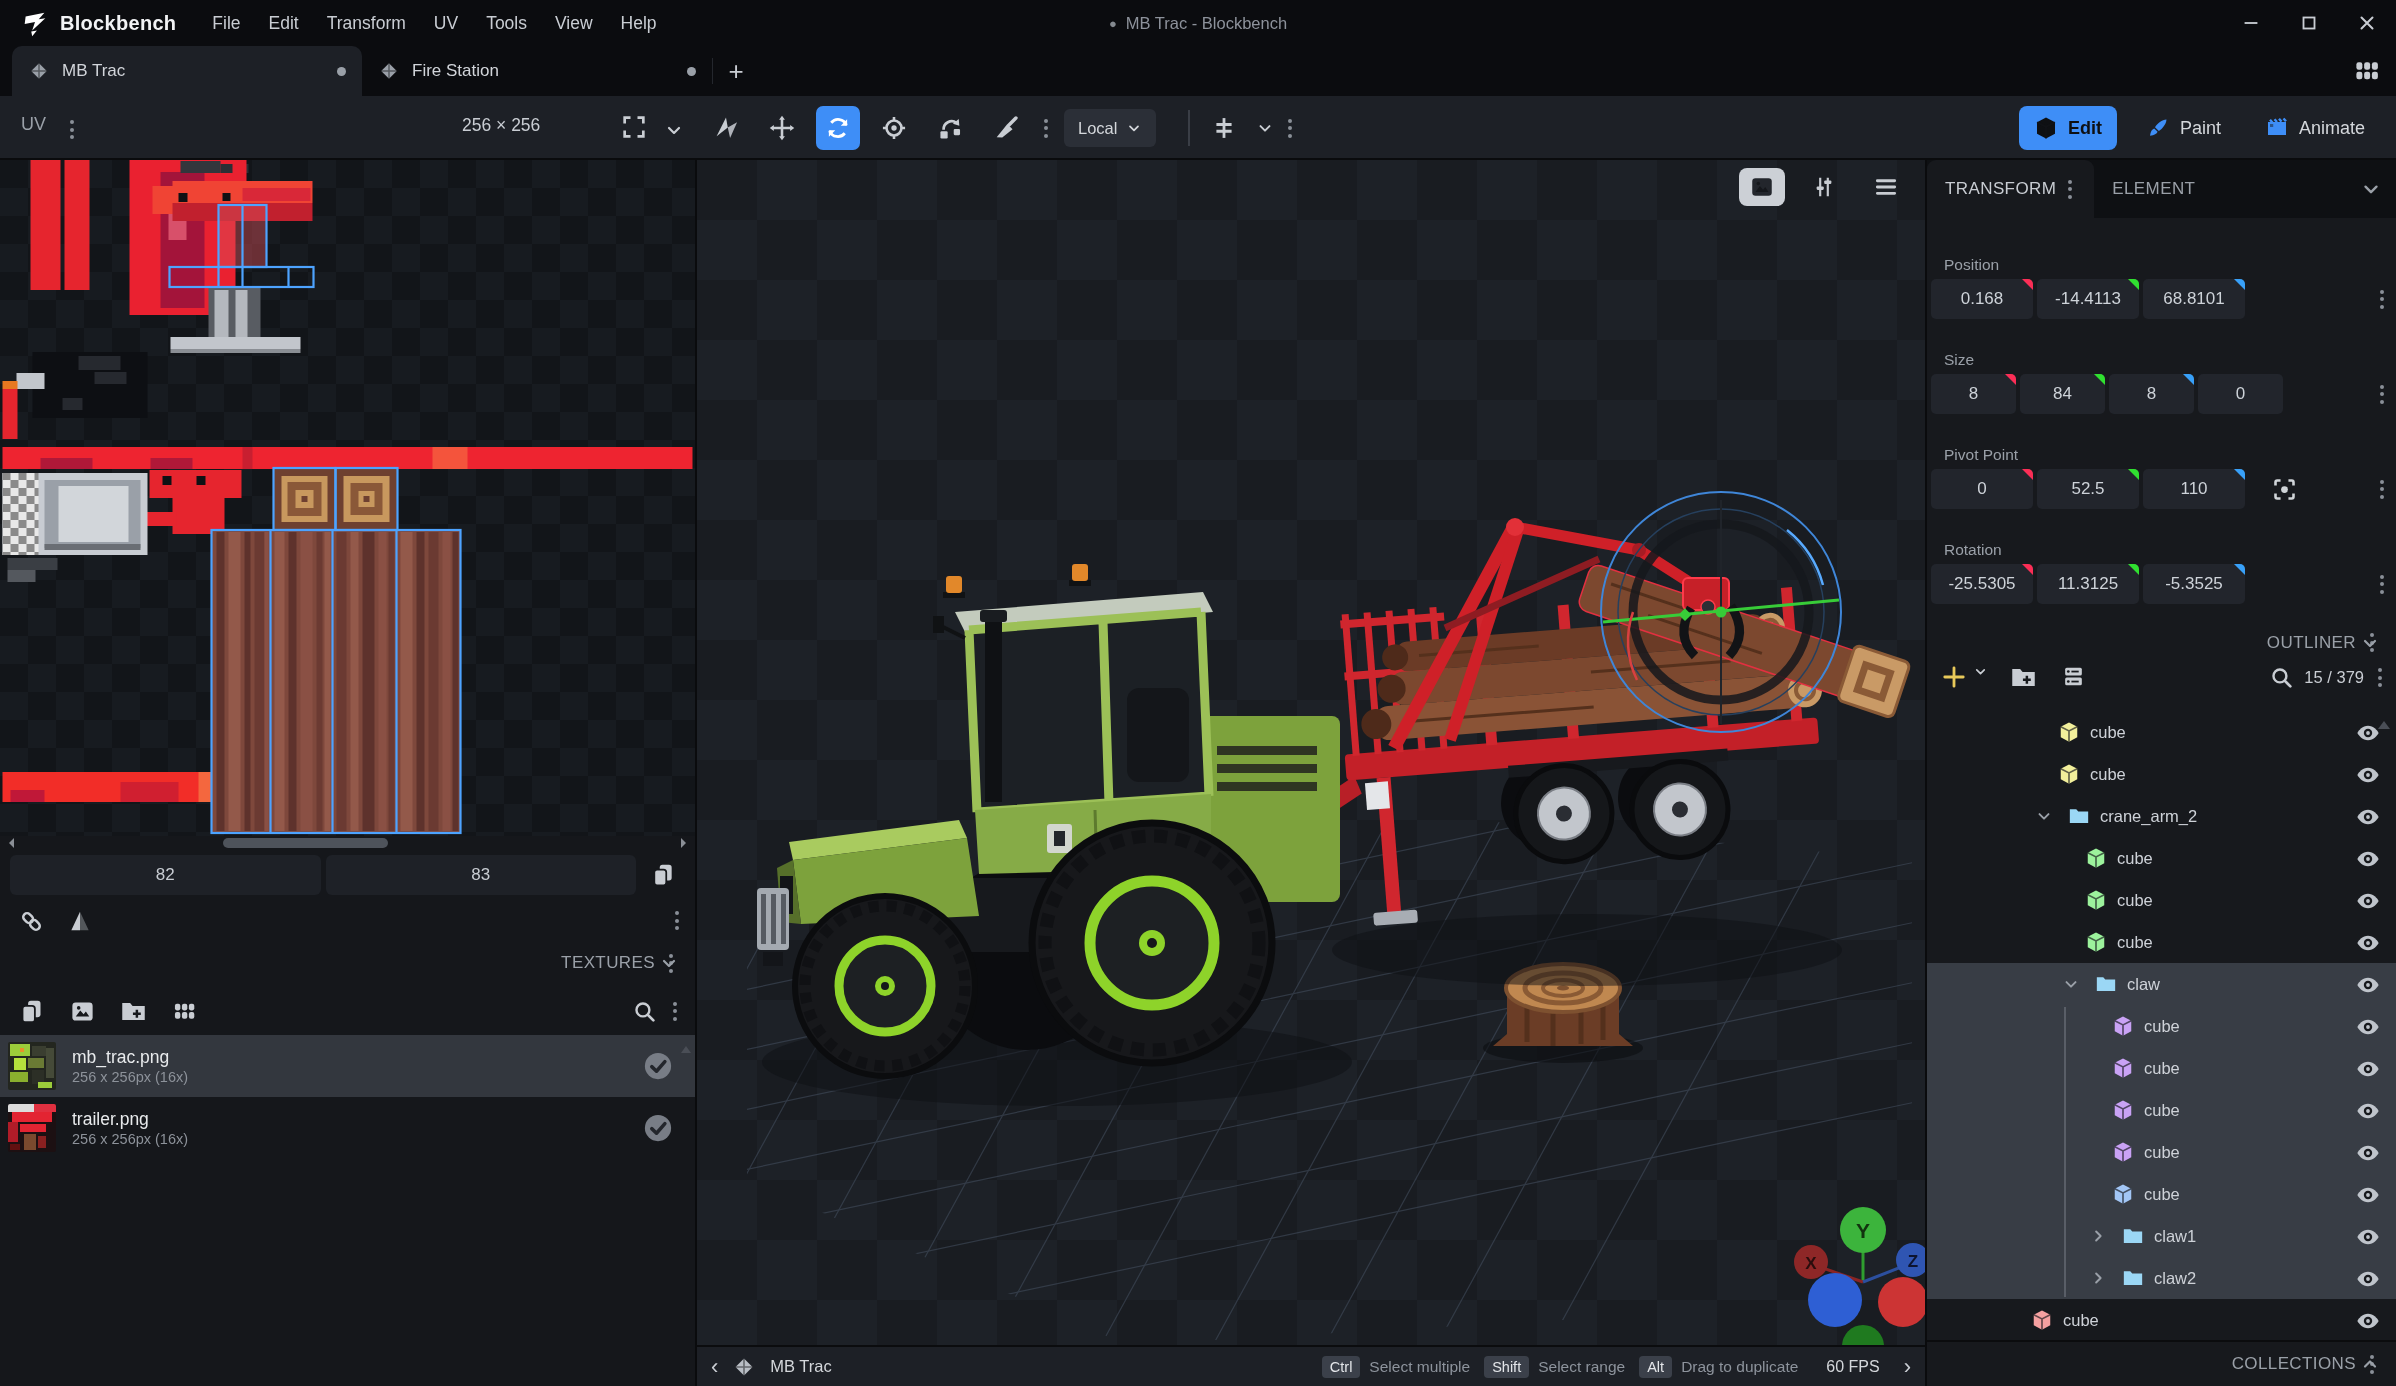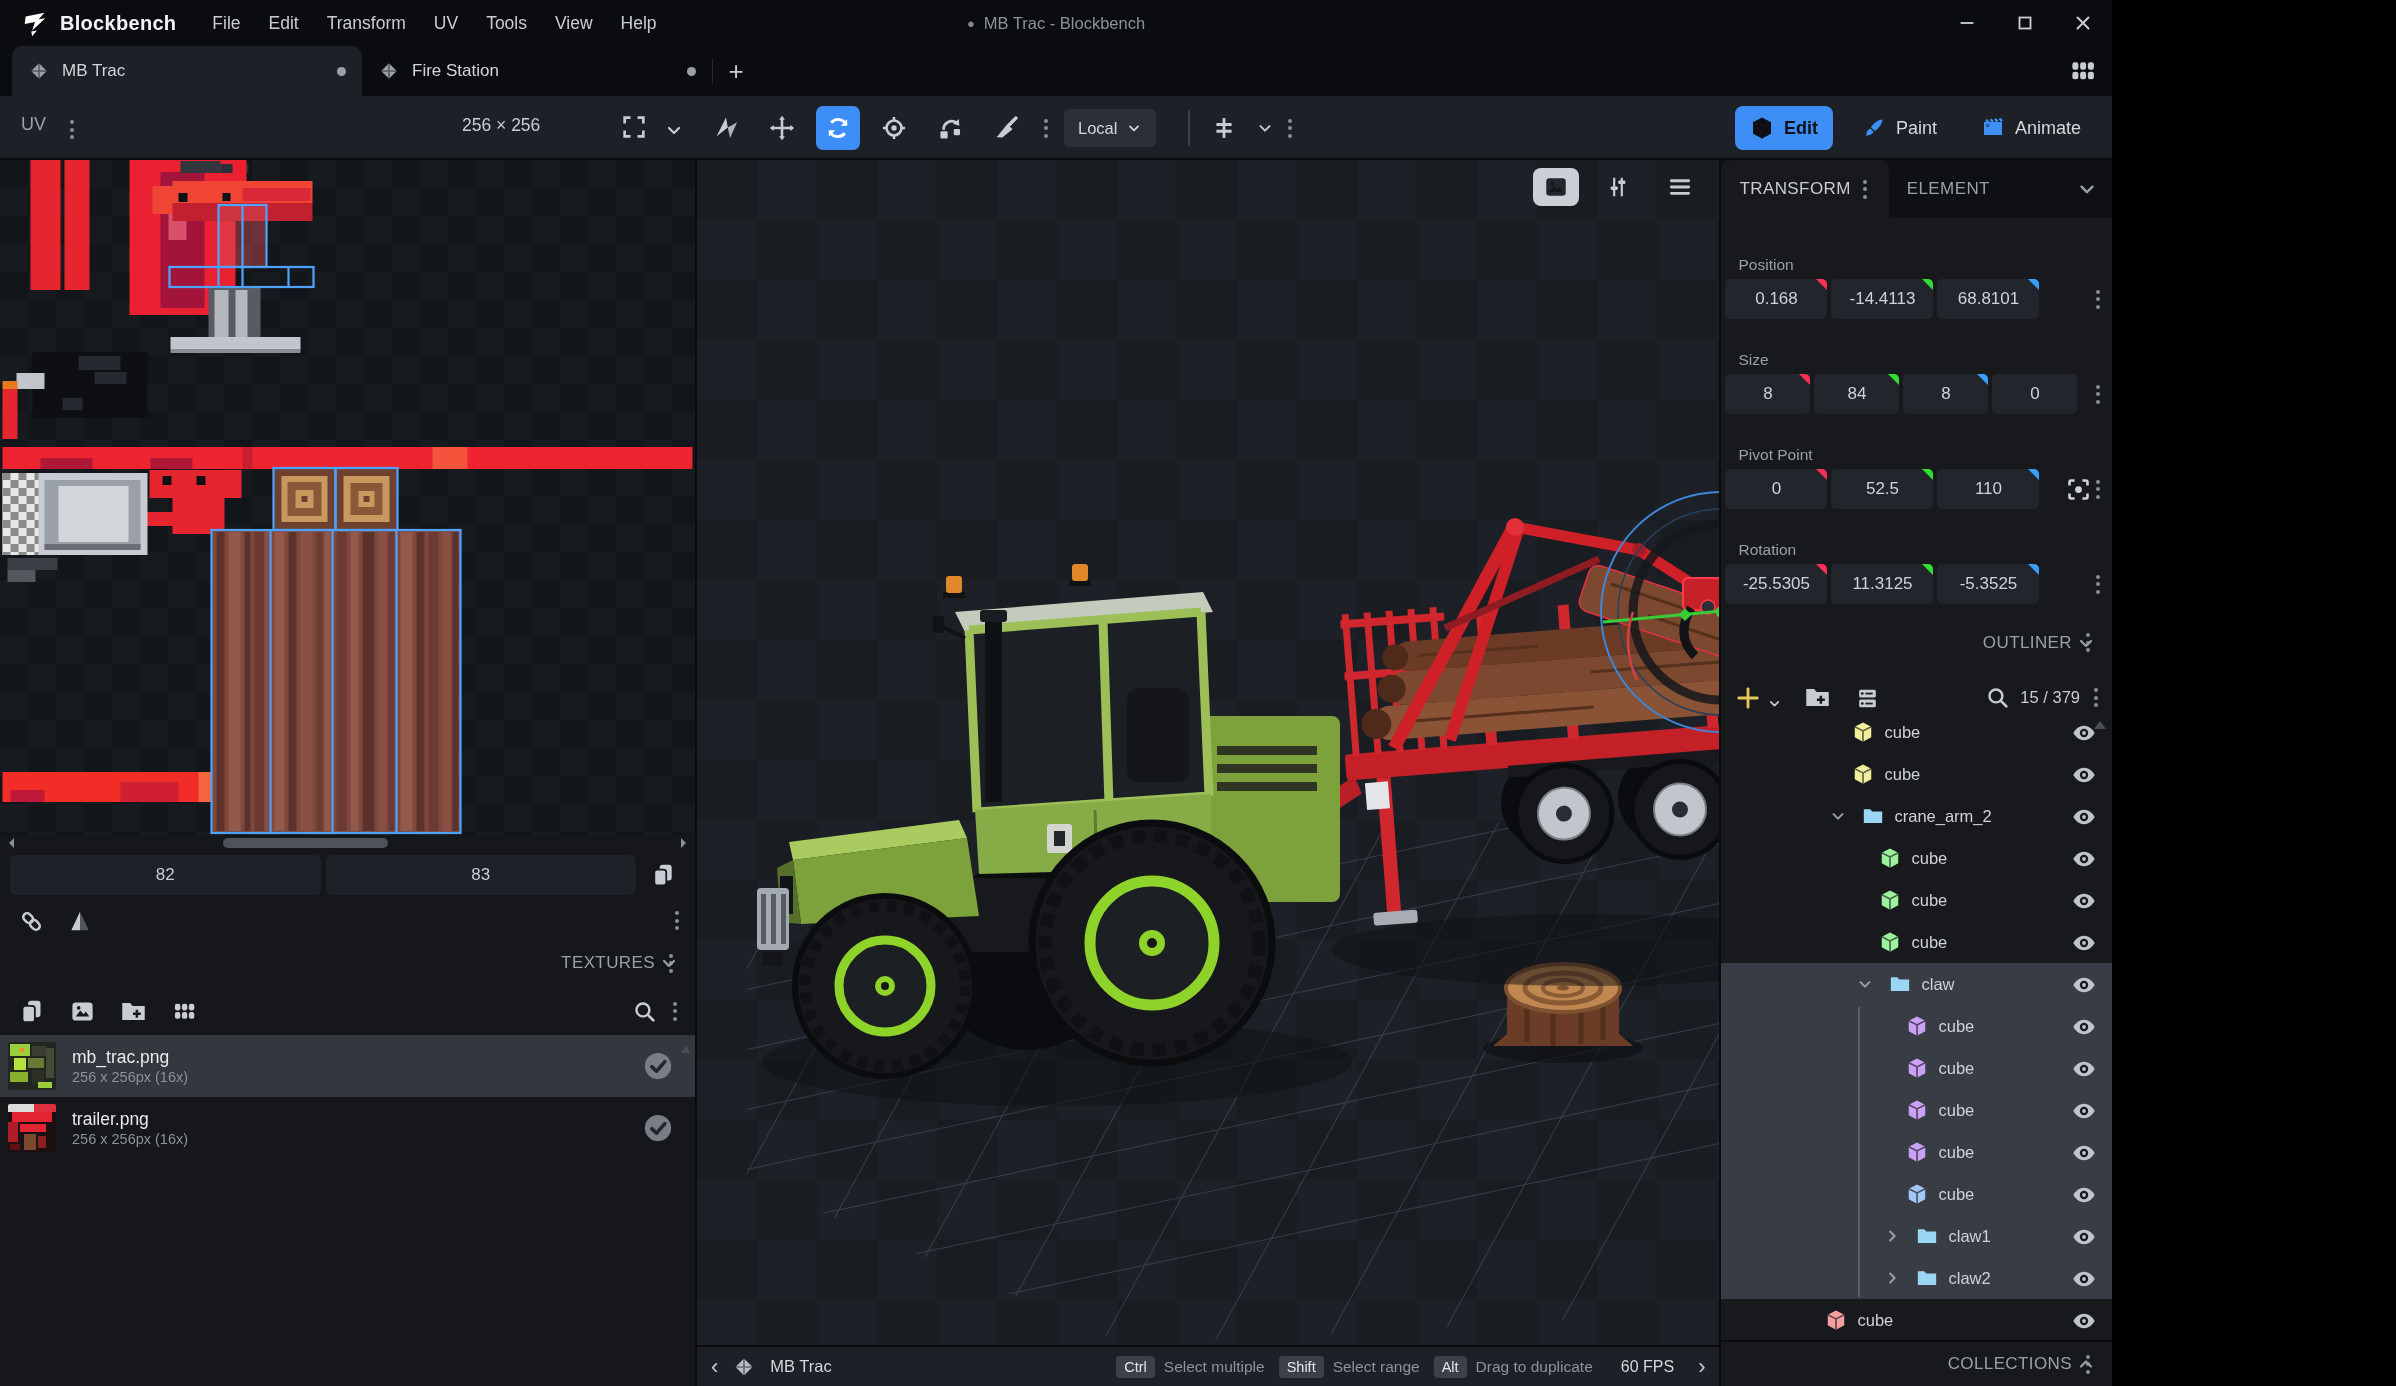--- a/index.html
+++ b/index.html
@@ -1,18 +1,18 @@
 <!DOCTYPE html>
 <html><head>
 <meta charset="utf-8">
 <style>
   * { margin:0; padding:0; box-sizing:border-box; }
   html,body { background:#000; }
   body { font-family:"Liberation Sans","DejaVu Sans",sans-serif; }
-  .app { position:relative; width:2112px; height:1386px; background:#101114; overflow:hidden; color:#cdd1d7; }
+  .app { position:relative; width:2396px; height:1386px; background:#101114; overflow:hidden; color:#cdd1d7; }
 
   
   .titlebar { position:relative; height:46px; background:#0b0c0f; display:flex; align-items:center; padding-left:20px; }
   .brand { font-size:20px; font-weight:bold; color:#f2f3f5; margin:0 22px 0 10px; letter-spacing:.3px; }
   .menu { display:flex; }
   .menu-item { font-size:17.5px; color:#c9cdd3; padding:10px 14px; cursor:default; }
   .win-title { position:absolute; left:50%; transform:translateX(-50%); display:flex; align-items:center; gap:9px; color:#8d929b; font-size:16.5px; }
   .win-title .dot { font-size:13px; color:#84898f; }
   .win-controls { position:absolute; right:0; top:0; height:46px; display:flex; }
   .win-btn { width:58px; height:46px; display:flex; align-items:center; justify-content:center; color:#c9cdd3; }
@@ -106,21 +106,21 @@
   .pgroup-row { display:flex; gap:4px; padding-left:4px; position:relative; align-items:center; }
   .pfield { position:relative; height:40px; background:#22252c; border-radius:5px; display:flex; align-items:center; justify-content:center; font-size:17px; color:#ced3d9; overflow:hidden; }
   .pfield.w3 { width:102px; } .pfield.w4 { width:85px; }
   .pfield::after { content:""; position:absolute; top:0; right:0; border-left:11px solid transparent; border-top:11px solid transparent; }
   .pfield.ax-x::after { border-top-color:#fb2e56; }
   .pfield.ax-y::after { border-top-color:#30e030; }
   .pfield.ax-z::after { border-top-color:#38a0f8; }
   .pgroup-row .kebab { position:absolute; right:8px; }
   .focus-btn { width:42px; height:40px; display:flex; align-items:center; justify-content:center; color:#d0d4d8; margin-left:14px; }
   .outliner-header { height:46px; }
-  .outliner-toolbar { height:50px; display:flex; align-items:flex-end; padding:0 14px; gap:6px; color:#c9cdd3; position:relative; }
+  .outliner-toolbar { height:50px; display:flex; align-items:flex-start; padding:0 14px; gap:6px; color:#c9cdd3; position:relative; }
   .outliner-toolbar .right { position:absolute; right:10px; display:flex; align-items:center; gap:10px; }
   .ol-count { font-size:16.5px; color:#c9cdd3; }
   .outliner-list { position:relative; height:720px; overflow:hidden; }
   .ol-row { position:relative; height:42px; display:flex; align-items:center; gap:10px; font-size:16.5px; color:#ced2d8; padding-right:44px; }
   .ol-row.sel { background:#383d45; }
   .ol-chev { width:28px; display:flex; justify-content:center; color:#9aa0a8; flex:none; }
   .ol-icon { width:22px; height:22px; flex:none; }
   .ol-label { flex:1; white-space:nowrap; overflow:hidden; }
   .ol-eye { position:absolute; right:16px; top:10px; width:24px; height:22px; color:#bfc4cb; }
   .ol-guide { position:absolute; left:137px; width:1.5px; background:#595e67; }

